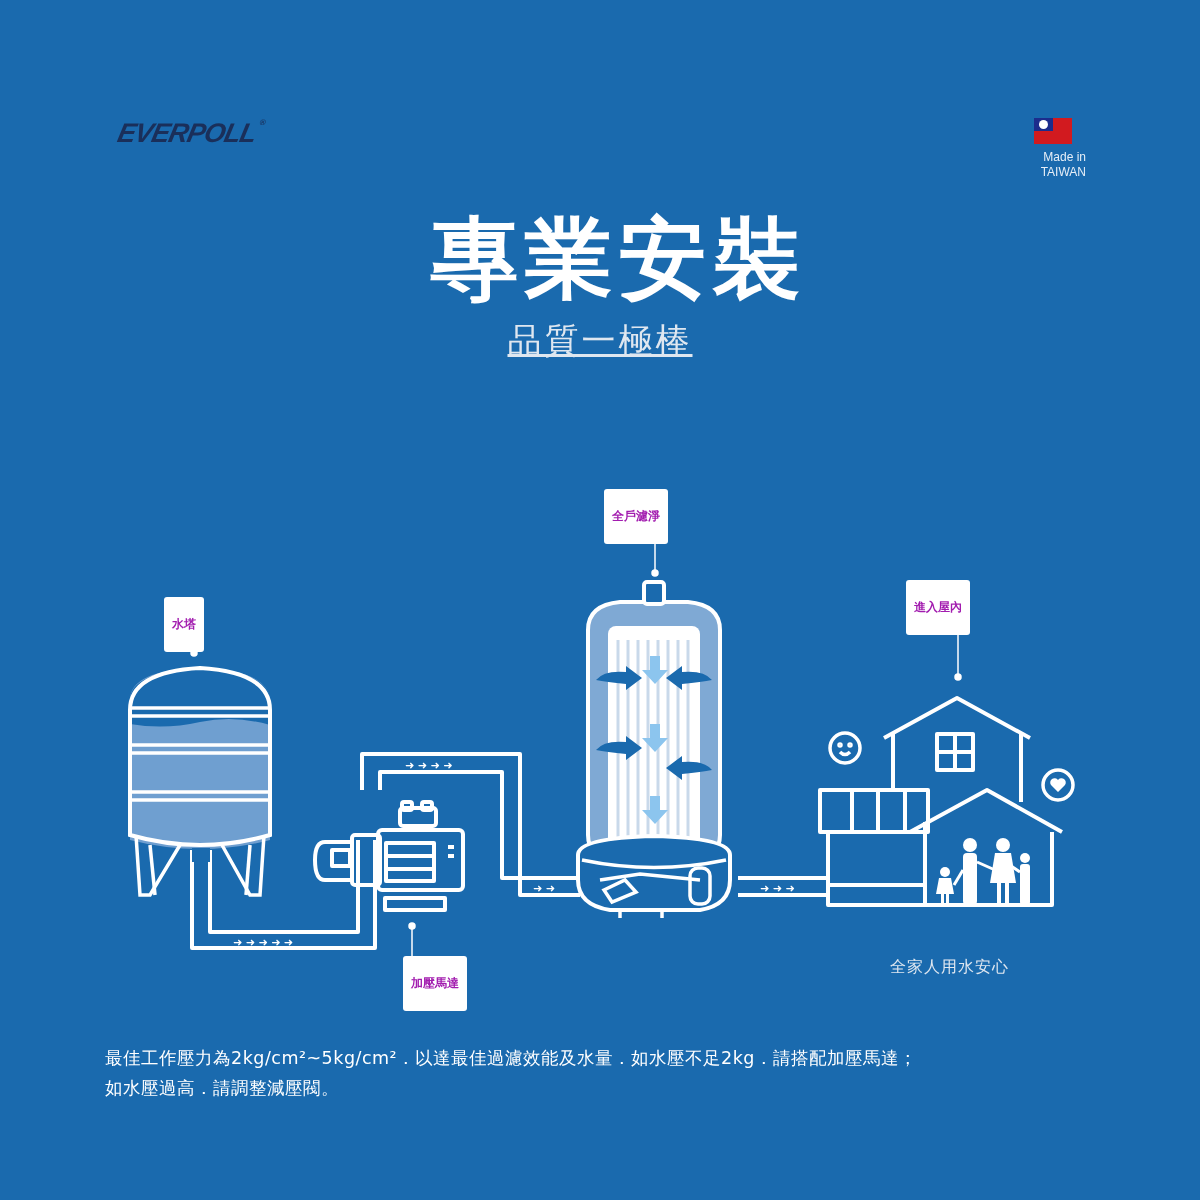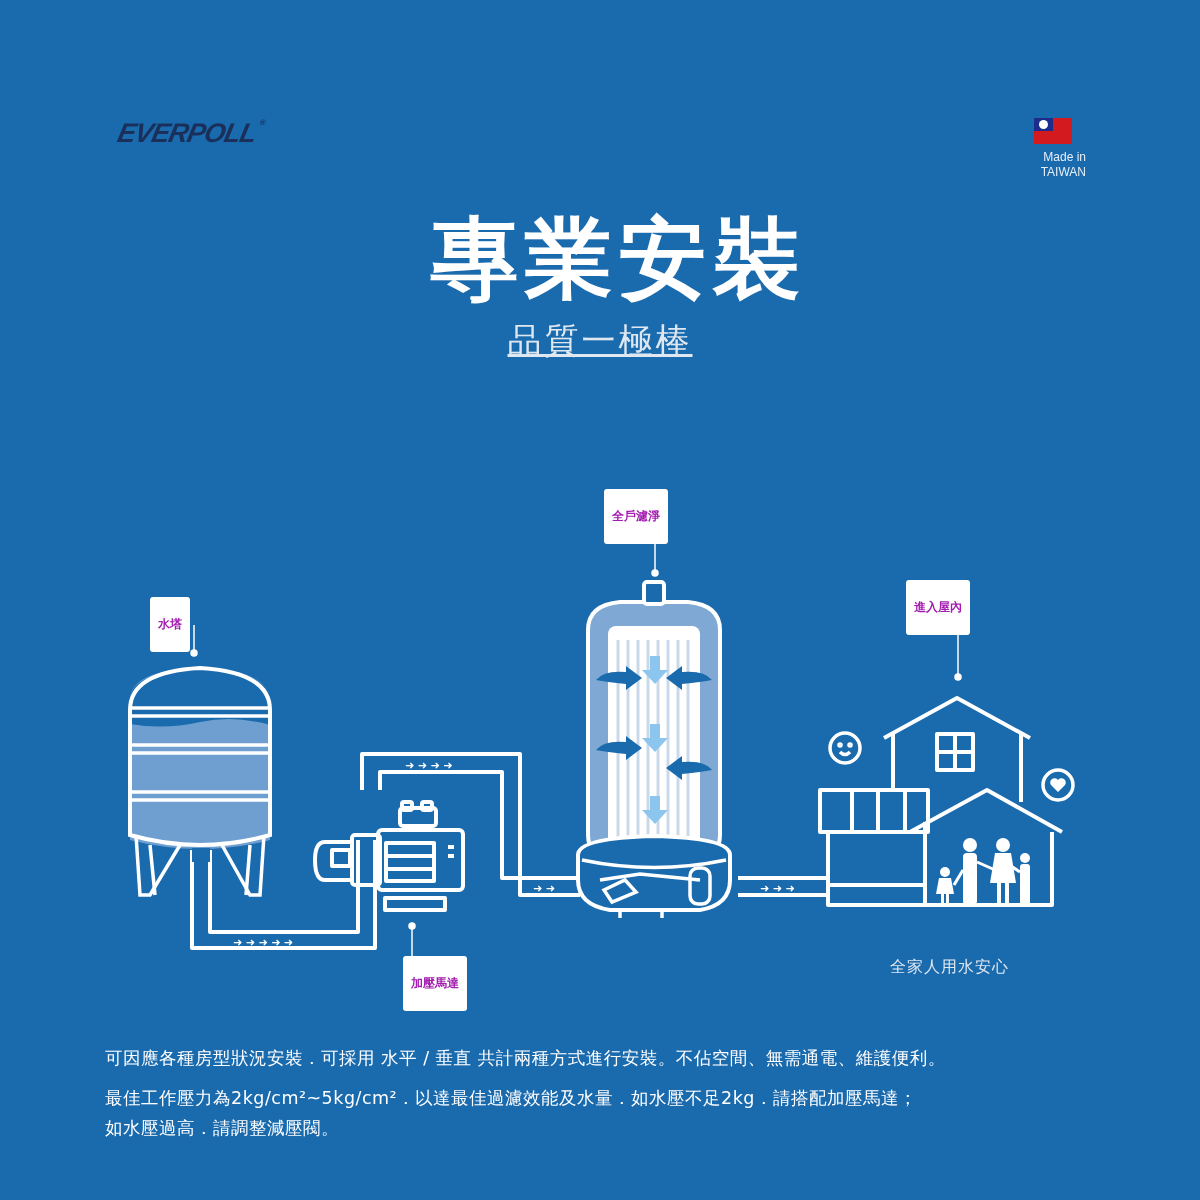--- a/index.html
+++ b/index.html
@@ -218,24 +218,23 @@
       <line x1="655" y1="518" x2="655" y2="572"></line>
         <circle cx="655" cy="573" r="3"></circle>
       <line x1="958" y1="632" x2="958" y2="676"></line>
         <circle cx="958" cy="677" r="3"></circle>
       <line x1="412" y1="926" x2="412" y2="958"></line>
         <circle cx="412" cy="926" r="3"></circle>
     </g>
   </svg>
 </div>
 
-<div class="tag" style="left:150px;top:597px">水塔</div>
+<div class="tag" style="left:164px;top:597px">水塔</div>
 <div class="tag" style="left:604px;top:489px">全戶濾淨</div>
 <div class="tag" style="left:906px;top:580px">進入屋內</div>
 <div class="tag" style="left:403px;top:956px">加壓馬達</div>
 
 <div class="caption">全家人用水安心</div>
 
 <div class="desc">
-  <p>可因應各種房型狀況安裝．可採用 水平 / 垂直 共計兩種方式進行安裝。不佔空間、無需通電、維護便利。</p>
   <p>最佳工作壓力為2kg/cm²~5kg/cm²．以達最佳過濾效能及水量．如水壓不足2kg．請搭配加壓馬達；</p>
   <p style="margin-top:0">如水壓過高．請調整減壓閥。</p>
 </div>
 
 </body></html>

